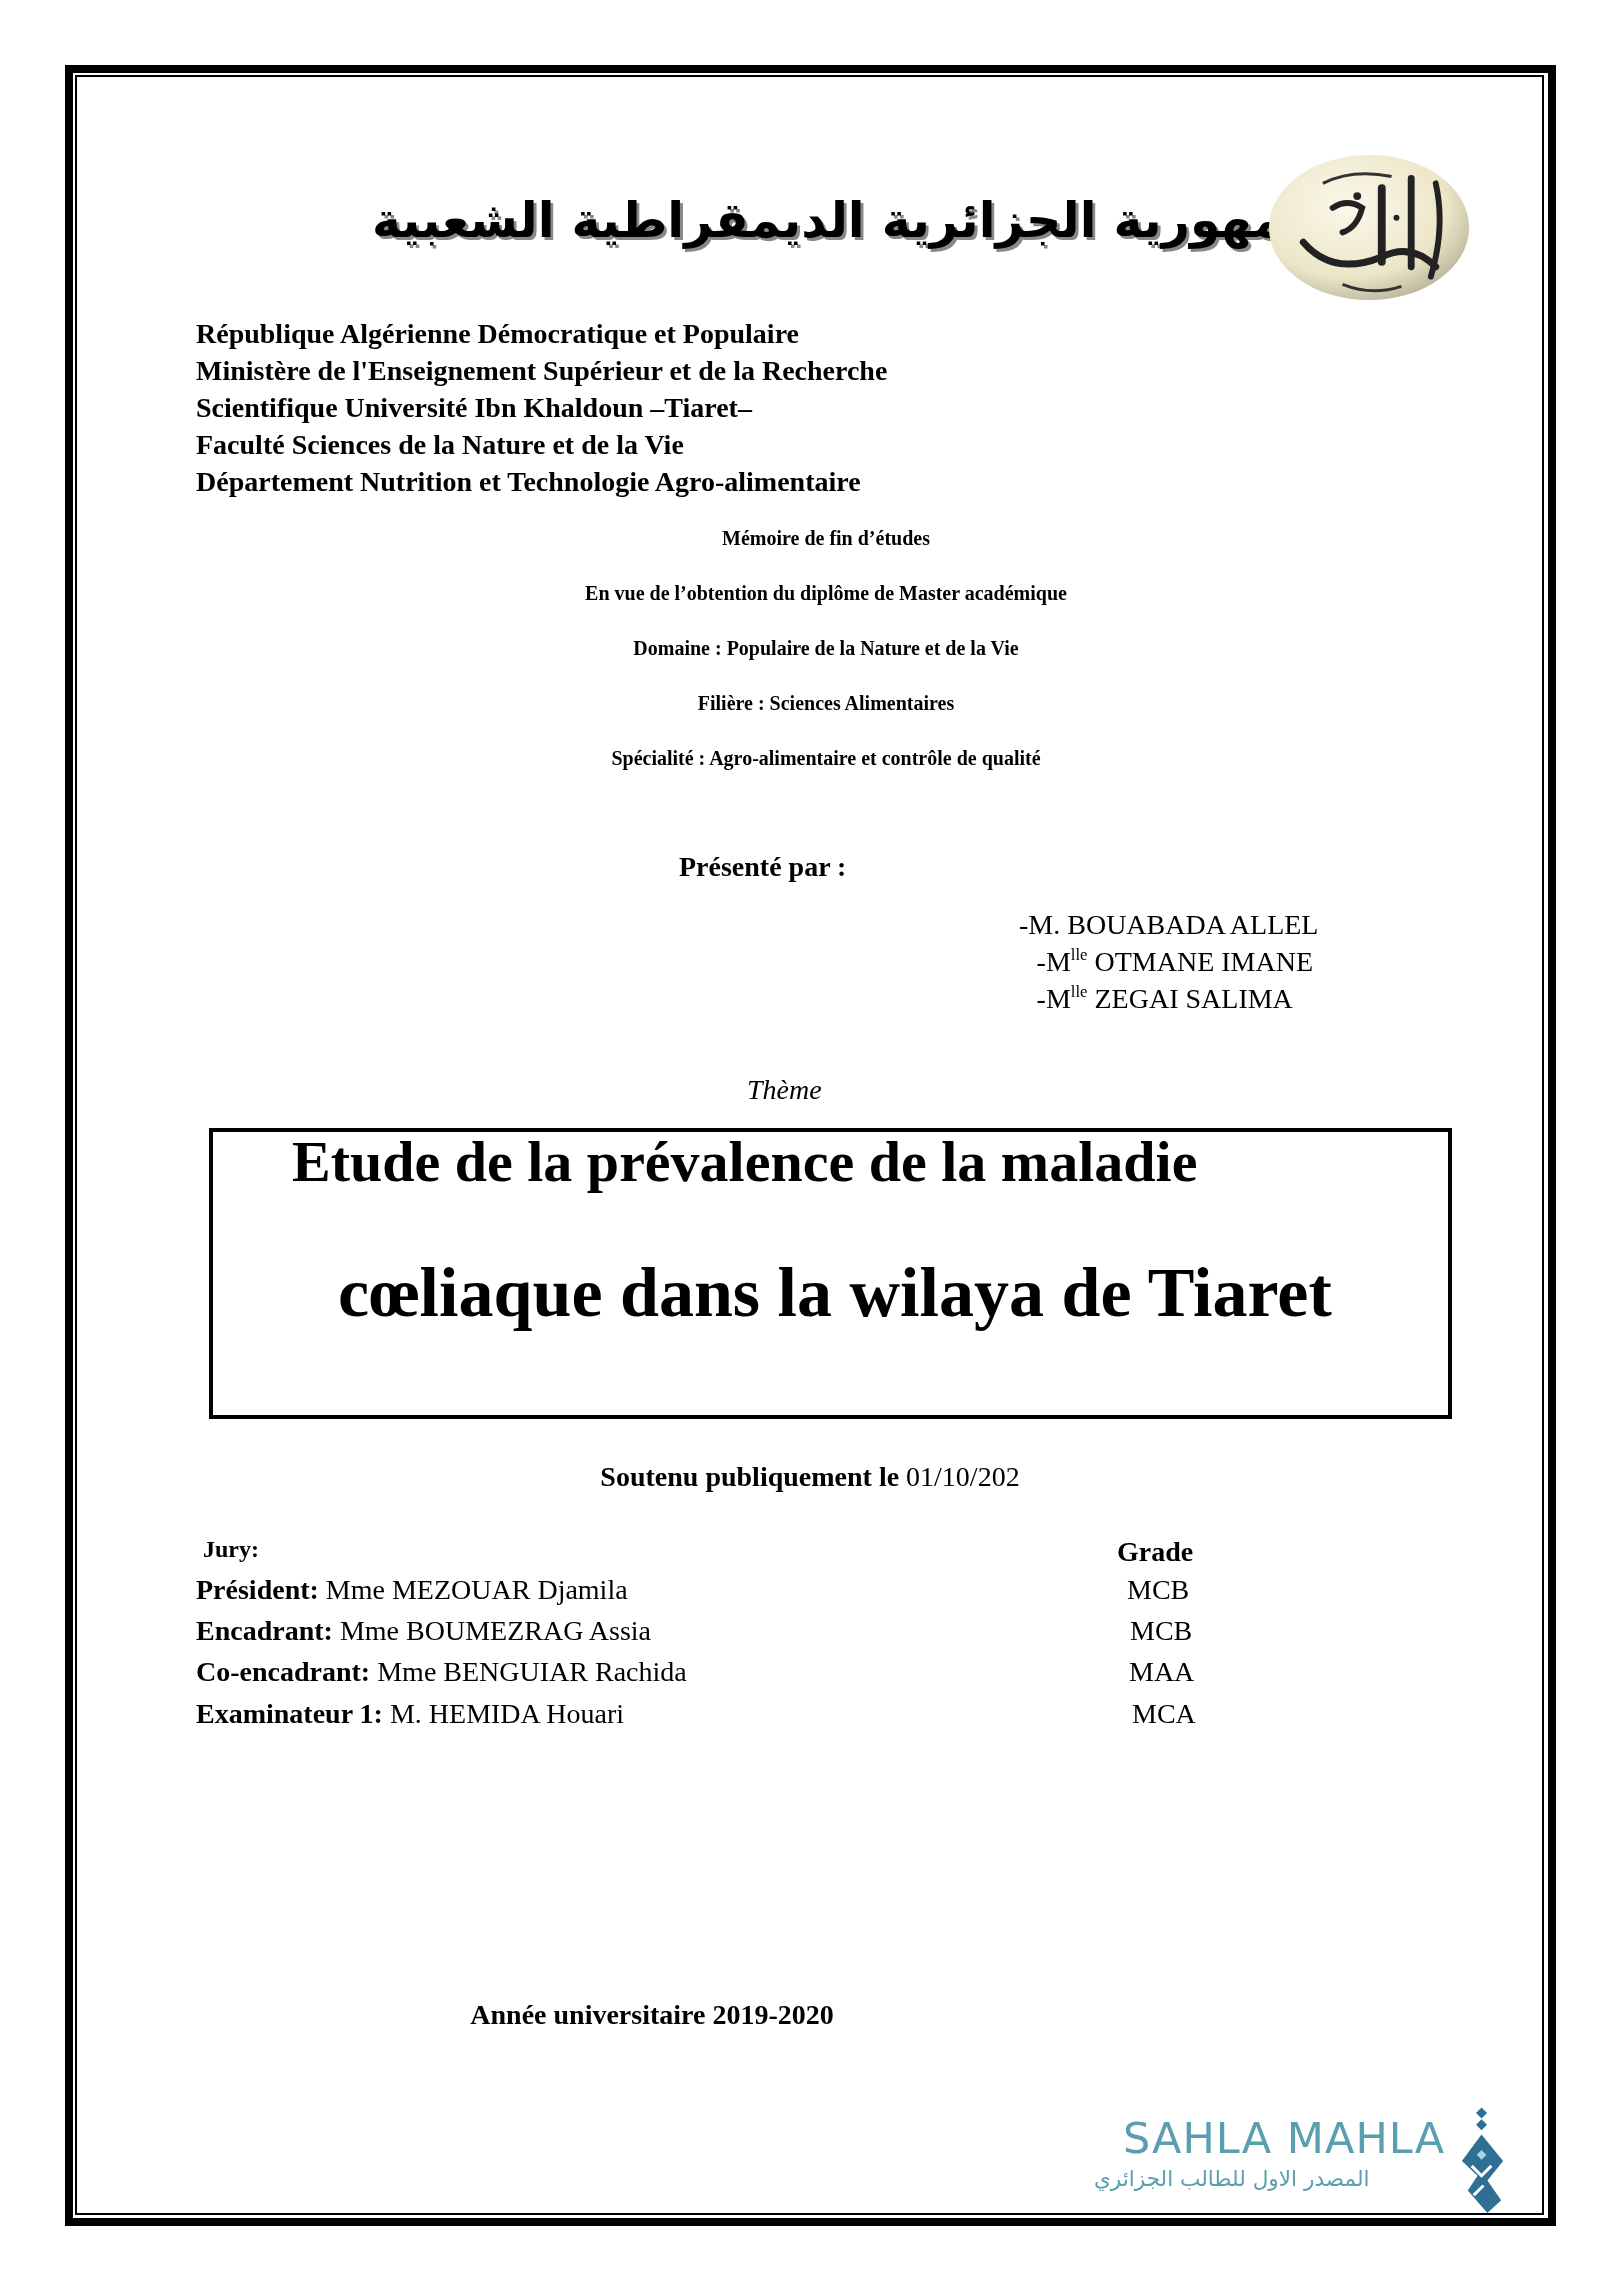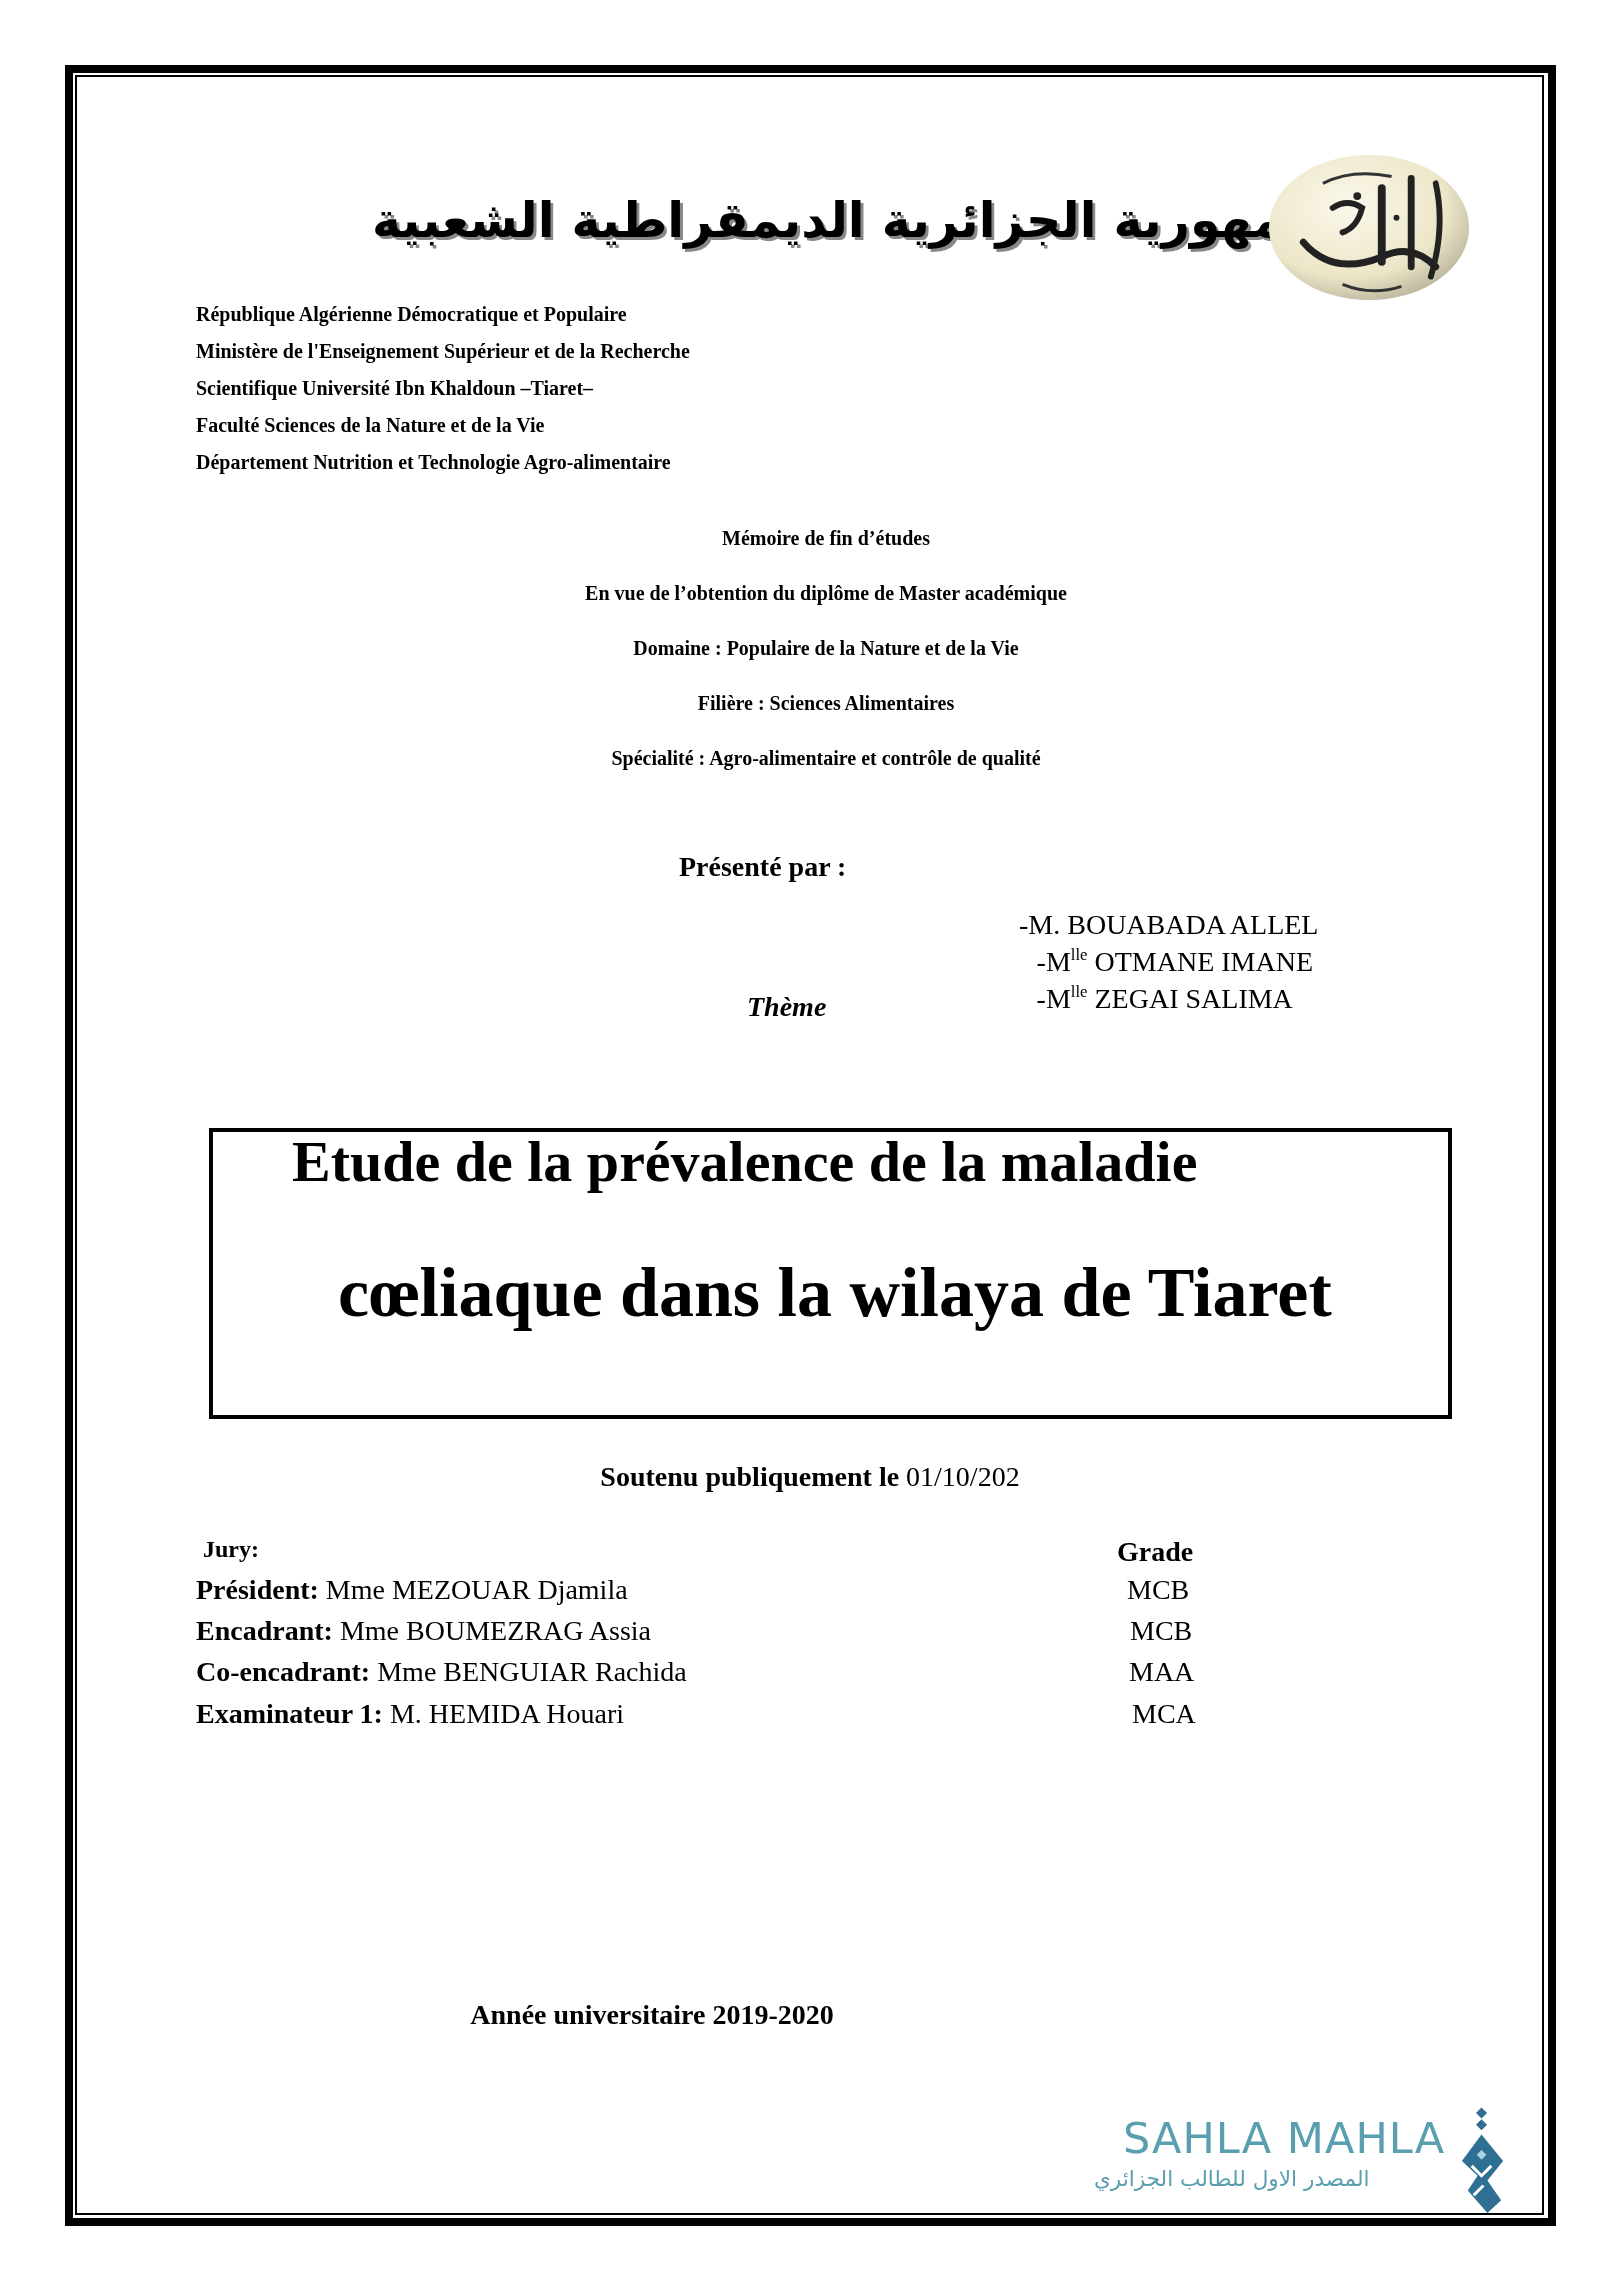--- a/index.html
+++ b/index.html
@@ -6,27 +6,27 @@
   body { width: 1620px; height: 2292px; position: relative; overflow: hidden;
          font-family: "Liberation Serif", "DejaVu Serif", serif; color: #000; }
   .page-border-outer { position: absolute; left: 65px; top: 65px; width: 1491px; height: 2161px;
          border: 8.8px solid #000; box-sizing: border-box; }
   .page-border-inner { position: absolute; left: 75px; top: 75px; width: 1469px; height: 2140px;
          border: 2.9px solid #000; box-sizing: border-box; }
   .abs { position: absolute; white-space: nowrap; }
   .arabic-title { left: 372px; top: 192px; font-size: 49px; font-weight: bold; direction: rtl;
          font-family: "DejaVu Sans", sans-serif; letter-spacing: 0; text-shadow: 2.9px 2.9px 0 #888; }
   .logo { left: 1264px; top: 149px; width: 211px; height: 157px; }
-  .institution { left: 196px; top: 296px; font-size: 20px; font-weight: bold; line-height: 37px; }
+  .institution { left: 196px; top: 315px; font-size: 28px; font-weight: bold; line-height: 37px; }
   .institution div { white-space: nowrap; }
   .center-block { left: 16px; width: 1620px; text-align: center; font-size: 20px; font-weight: bold; }
   .presented-by { left: 679px; top: 851px; font-size: 28px; font-weight: bold; }
   .authors { left: 1019px; top: 906px; font-size: 28px; font-weight: normal; line-height: 37px; }
   .authors sup { font-size: 16.7px; vertical-align: 10.8px; line-height: 0; }
-  .theme-label { left: 747px; top: 991px; font-size: 28px; font-weight: bold; font-style: italic; }
+  .theme-label { left: 747px; top: 1074px; font-size: 28px; font-weight: normal; font-style: italic; }
   .title-box { position: absolute; left: 209px; top: 1128px; width: 1243px; height: 291px;
          border: 4.9px solid #000; box-sizing: border-box; }
   .title-line1 { left: 292px; top: 1128px; font-size: 58px; font-weight: bold; }
   .title-line2 { left: 338px; top: 1253px; font-size: 70px; font-weight: bold; }
   .defense { left: 0; width: 1620px; top: 1461px; text-align: center; font-size: 28px; }
   .defense b { font-weight: bold; }
   .jury-header { left: 203px; top: 1536px; font-size: 24px; font-weight: bold; }
   .grade-header { left: 1117px; top: 1536px; font-size: 28px; font-weight: bold; }
   .jury-row { left: 196px; font-size: 28px; }
   .jury-row b { font-weight: bold; }

